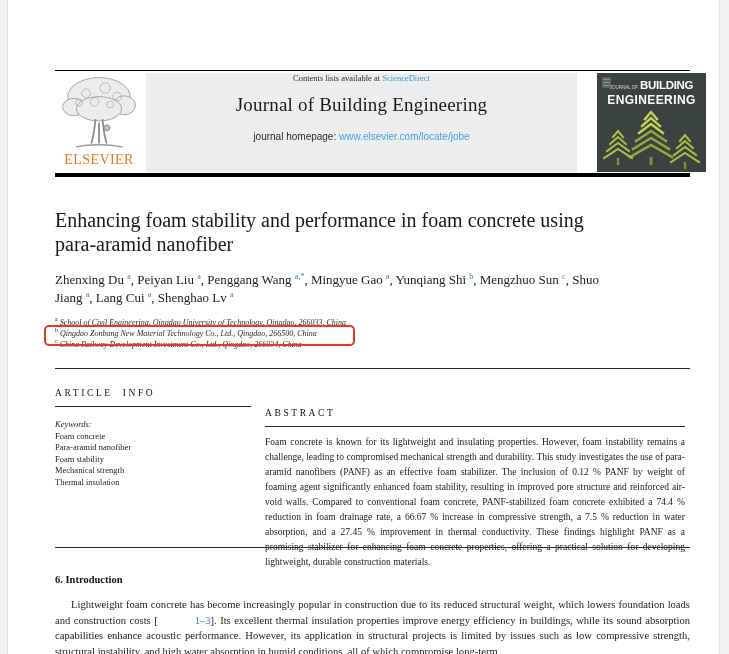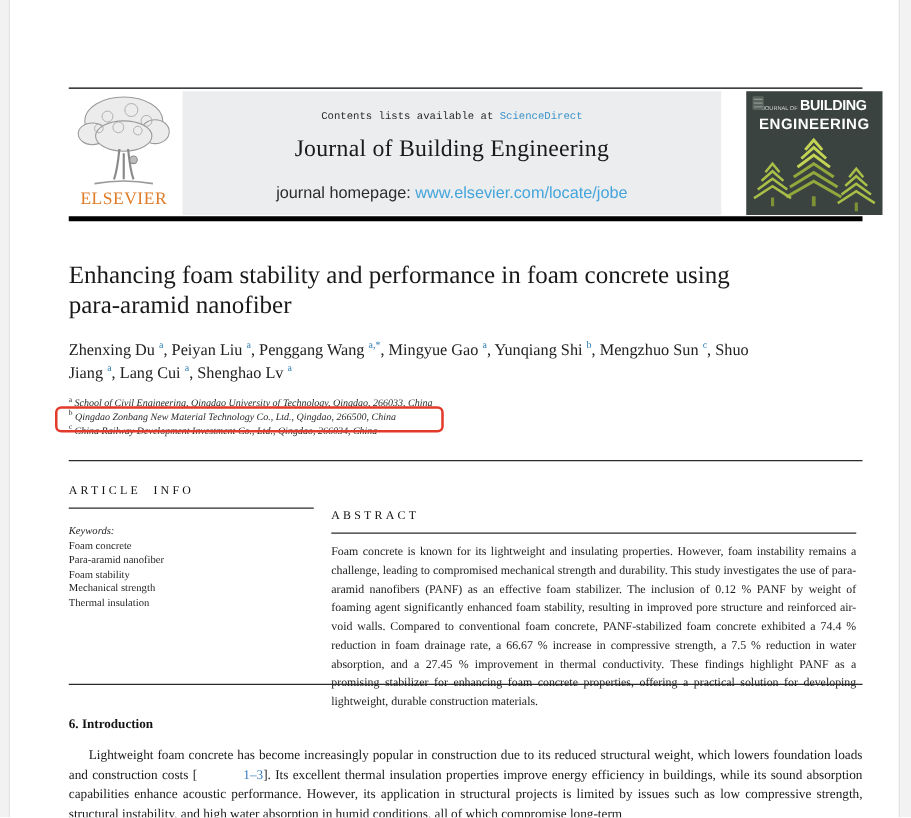--- a/index.html
+++ b/index.html
@@ -22,23 +22,23 @@
   .thick-rule { position:absolute; left:55px; top:173px; width:635px; height:4px; background:#000; }
 
   .elsevier-block { position:absolute; left:55px; top:74px; width:88px; height:97px; text-align:center; }
   .elsevier-block svg { display:block; margin:0 auto; }
   .elsevier-word { font-size:14px; color:#e07b27; letter-spacing:.4px; margin-top:-2px; }
 
   .banner {
     position:absolute; left:146px; top:73px; width:431px; height:99px;
     background:#ebedee; text-align:center;
   }
-  .contents-line { margin-top:15px; font-family:Liberation Mono, monospace; font-size:8.5px; color:#2b2b2b; }
+  .contents-line { margin-top:0; font-family:Liberation Serif, serif; font-size:8.5px; color:#2b2b2b; }
   .journal-name  { margin-top:11px; font-size:19px; color:#1a1a1a; letter-spacing:.2px; }
-  .homepage-line { margin-top:15px; font-family:"Liberation Sans", sans-serif; font-size:13px; color:#2b2b2b; }
+  .homepage-line { margin-top:15px; font-family:"Liberation Sans", sans-serif; font-size:10px; color:#2b2b2b; }
   a.link-blue  { color:#3d93c9; text-decoration:none; cursor:pointer; }
   a.link-light { color:#45a5dc; text-decoration:none; cursor:pointer; }
 
   .cover {
     position:absolute; left:597px; top:73px; width:109px; height:99px;
     background:#3a4340; overflow:hidden;
   }
   .cover-mark { position:absolute; left:5px; top:4px; width:9px; height:11px;
     background:#5a645f; border-radius:1px; }
   .cover-mark::after { content:""; position:absolute; left:1px; top:2px; width:7px; height:1px;

